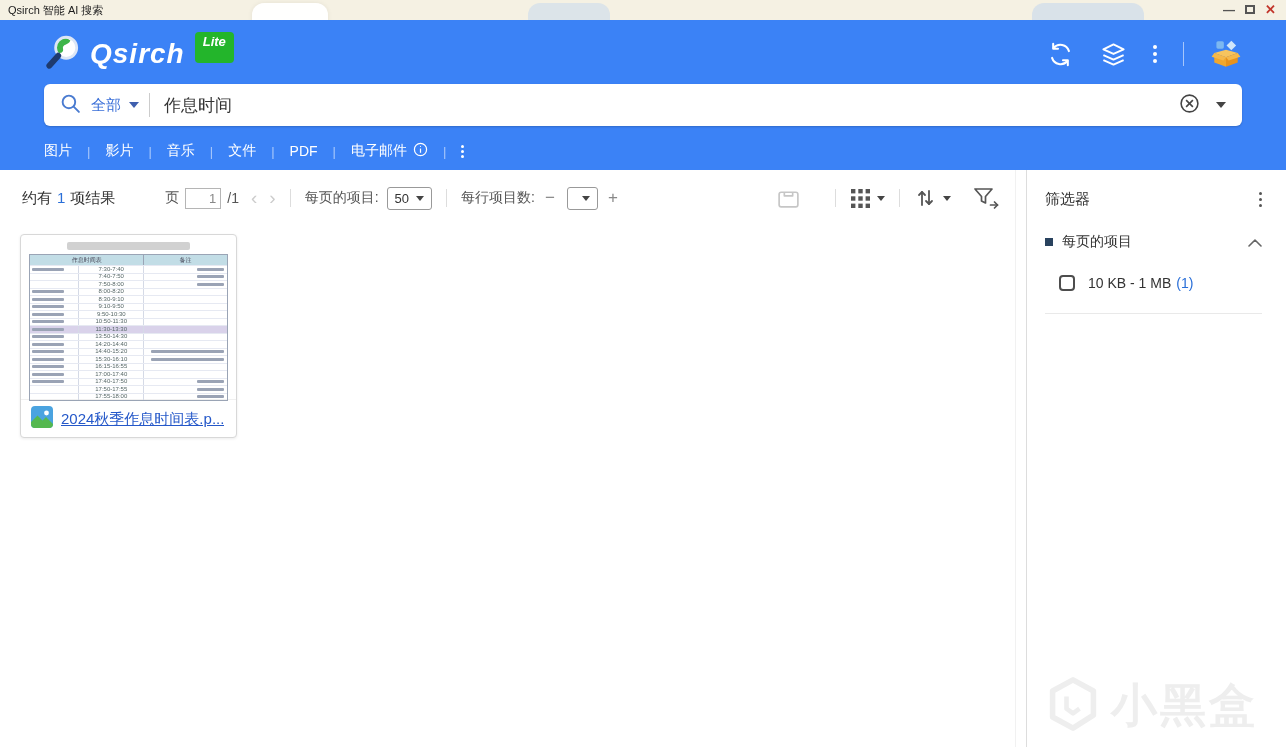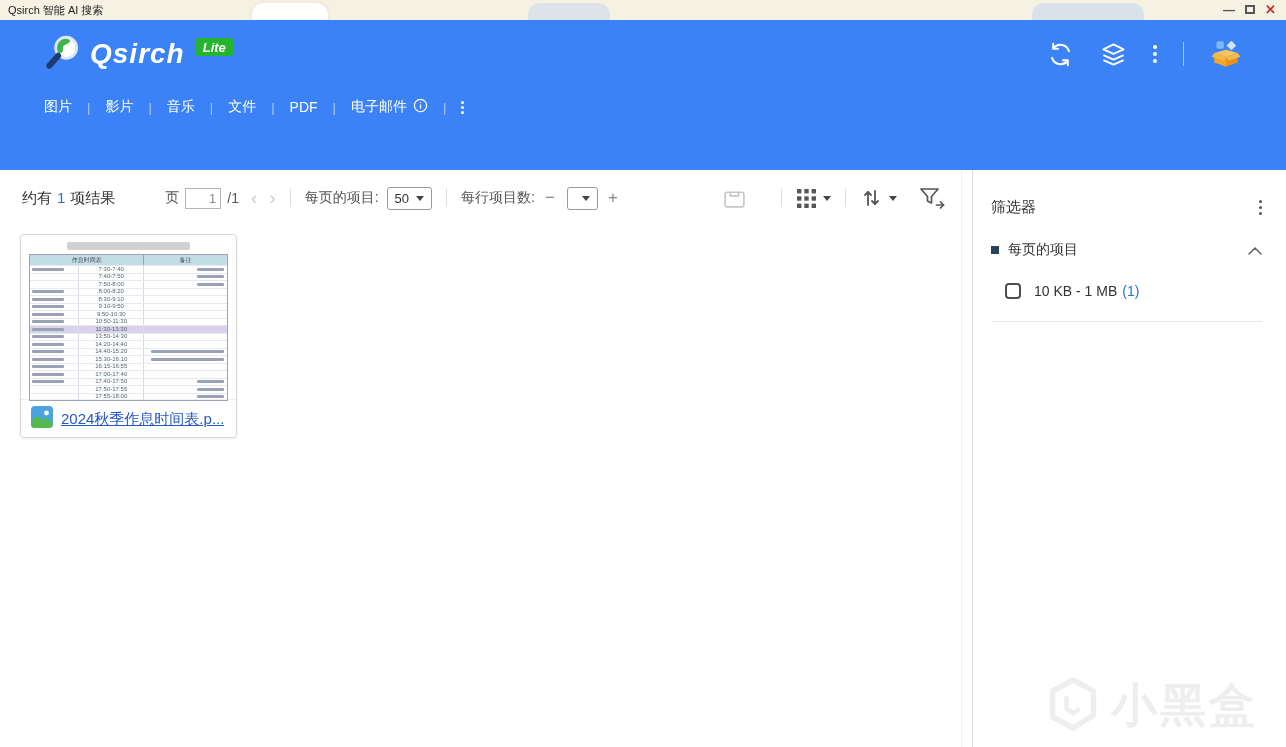--- a/index.html
+++ b/index.html
@@ -17,21 +17,21 @@
   .win-controls { margin-left:auto; display:flex; align-items:center; gap:10px; padding-right:10px; z-index:2; }
   .win-btn { font-size:12px; font-weight:bold; color:#555; line-height:14px; cursor:default; }
   .max-box { width:10px; height:9px; border:2px solid #555; display:inline-block; }
   .win-btn.close { color:#c2362b; font-size:13px; }
 
   
   .header { height:150px; background:#3b82f6; }
   .brand-row { height:62px; display:flex; align-items:center; padding:6px 44px 0; }
   .brand-text { color:#fff; font-size:28px; font-weight:bold; font-style:italic; letter-spacing:1px; margin-left:8px; }
   .lite-badge { background:#23b52b; color:#fff; font-size:13px; font-weight:bold; font-style:italic;
-                padding:2px 8px 1px; border-radius:4px; margin-left:10px; margin-top:-14px; }
+                padding:2px 8px 14px; border-radius:4px; margin-left:10px; margin-top:-14px; }
   .buy-btn { margin-left:30px; height:28px; border:1px solid #fff; border-radius:15px;
              display:flex; align-items:center; gap:8px; padding:0 18px; color:#fff; font-size:14px; cursor:pointer; background:transparent; }
   .header-icons { margin-left:auto; display:flex; align-items:center; gap:26px; }
   .hdivider { width:1px; height:24px; background:rgba(255,255,255,0.55); }
   .dots { display:flex; flex-direction:column; gap:3px; align-items:center; cursor:pointer; }
   .dots i { width:4px; height:4px; border-radius:50%; background:#fff; display:block; }
   .dots.dark i { width:3px; height:3px; background:#555; }
   .dots.tiny i { width:3px; height:3px; }
 
   .search-row { margin:2px 44px 0; height:42px; background:#fff; border-radius:6px;
@@ -88,21 +88,21 @@
         font-size:6px; color:#566; line-height:7px; }
   .c3 { width:42%; justify-content:flex-end; padding-right:3px; }
   .bar { display:block; height:3px; background:#9aa3b5; border-radius:1px; width:70%; }
   .c3 .bar.w1 { width:34%; }
   .c3 .bar.w2 { width:92%; }
   .card-footer { height:38px; display:flex; align-items:center; gap:8px; padding:0 10px; }
   .file-link { color:#2558c9; font-size:15px; text-decoration:underline; white-space:nowrap;
                overflow:hidden; text-overflow:ellipsis; cursor:pointer; }
 
   
-  .sidebar { width:314px; border-left:1px solid #ddd; padding:28px 24px 0 18px; }
+  .sidebar { width:260px; border-left:1px solid #ddd; padding:20px 24px 0 18px; }
   .sb-title-row { display:flex; align-items:center; justify-content:space-between; }
   .sb-title { font-size:15px; color:#333; }
   .sb-section-head { display:flex; align-items:center; margin-top:24px; cursor:pointer; }
   .sb-square { width:8px; height:8px; background:#29425e; margin-right:9px; }
   .sb-section-title { font-size:14px; color:#333; }
   .sb-chevron { margin-left:auto; }
   .sb-option { display:flex; align-items:flex-end; gap:13px; margin:24px 0 0 14px; cursor:pointer; }
   .checkbox { width:16px; height:16px; border:2px solid #4d4d4d; border-radius:4px; background:#fff; }
   .sb-option-label { font-size:14px; color:#333; }
   .sb-count { color:#2a6fd8; margin-left:5px; }
@@ -169,20 +169,42 @@
           <path d="M4 14l11-3 11 3-11 4z" fill="#f7c45e"></path>
           <path d="M4 14l11 4v9l-11-4z" fill="#f0a72e"></path>
           <path d="M26 14l-11 4v9l11-4z" fill="#e8921c"></path>
           <path d="M4 14l-2.5 3.5L12.5 21l2.5-3z" fill="#f5b84a"></path>
           <path d="M26 14l2.5 3.5L17.5 21 15 18z" fill="#f5b84a"></path>
         </svg>
       </span>
     </div>
   </div>
 
+  <div class="search-row">
+    <span>
+      <svg width="21" height="21" viewBox="0 0 20 20" fill="none" stroke="#4a7bd0" stroke-width="1.8" stroke-linecap="round">
+        <circle cx="8.5" cy="8.5" r="6"></circle>
+          <line x1="13" y1="13" x2="18" y2="18"></line>
+      </svg>
+    </span>
+    <span class="scope">全部</span>
+    <span class="caret blue"></span>
+    <span class="search-sep"></span>
+    <input class="query" value="作息时间" style="">
+    <div class="search-right">
+      <span>
+        <svg width="21" height="21" viewBox="0 0 20 20" fill="none" stroke="#444" stroke-width="1.5">
+          <circle cx="10" cy="10" r="8"></circle>
+            <line x1="6.8" y1="6.8" x2="13.2" y2="13.2"></line>
+            <line x1="13.2" y1="6.8" x2="6.8" y2="13.2"></line>
+        </svg>
+      </span>
+      <span class="caret"></span>
+    </div>
+  </div>
 
   <div class="tabs-row">
     <span class="tab">
         <span>图片</span>
       </span>
     <span class="tab-sep">|</span>
     <span class="tab">
         <span>影片</span>
       </span>
     <span class="tab-sep">|</span>

